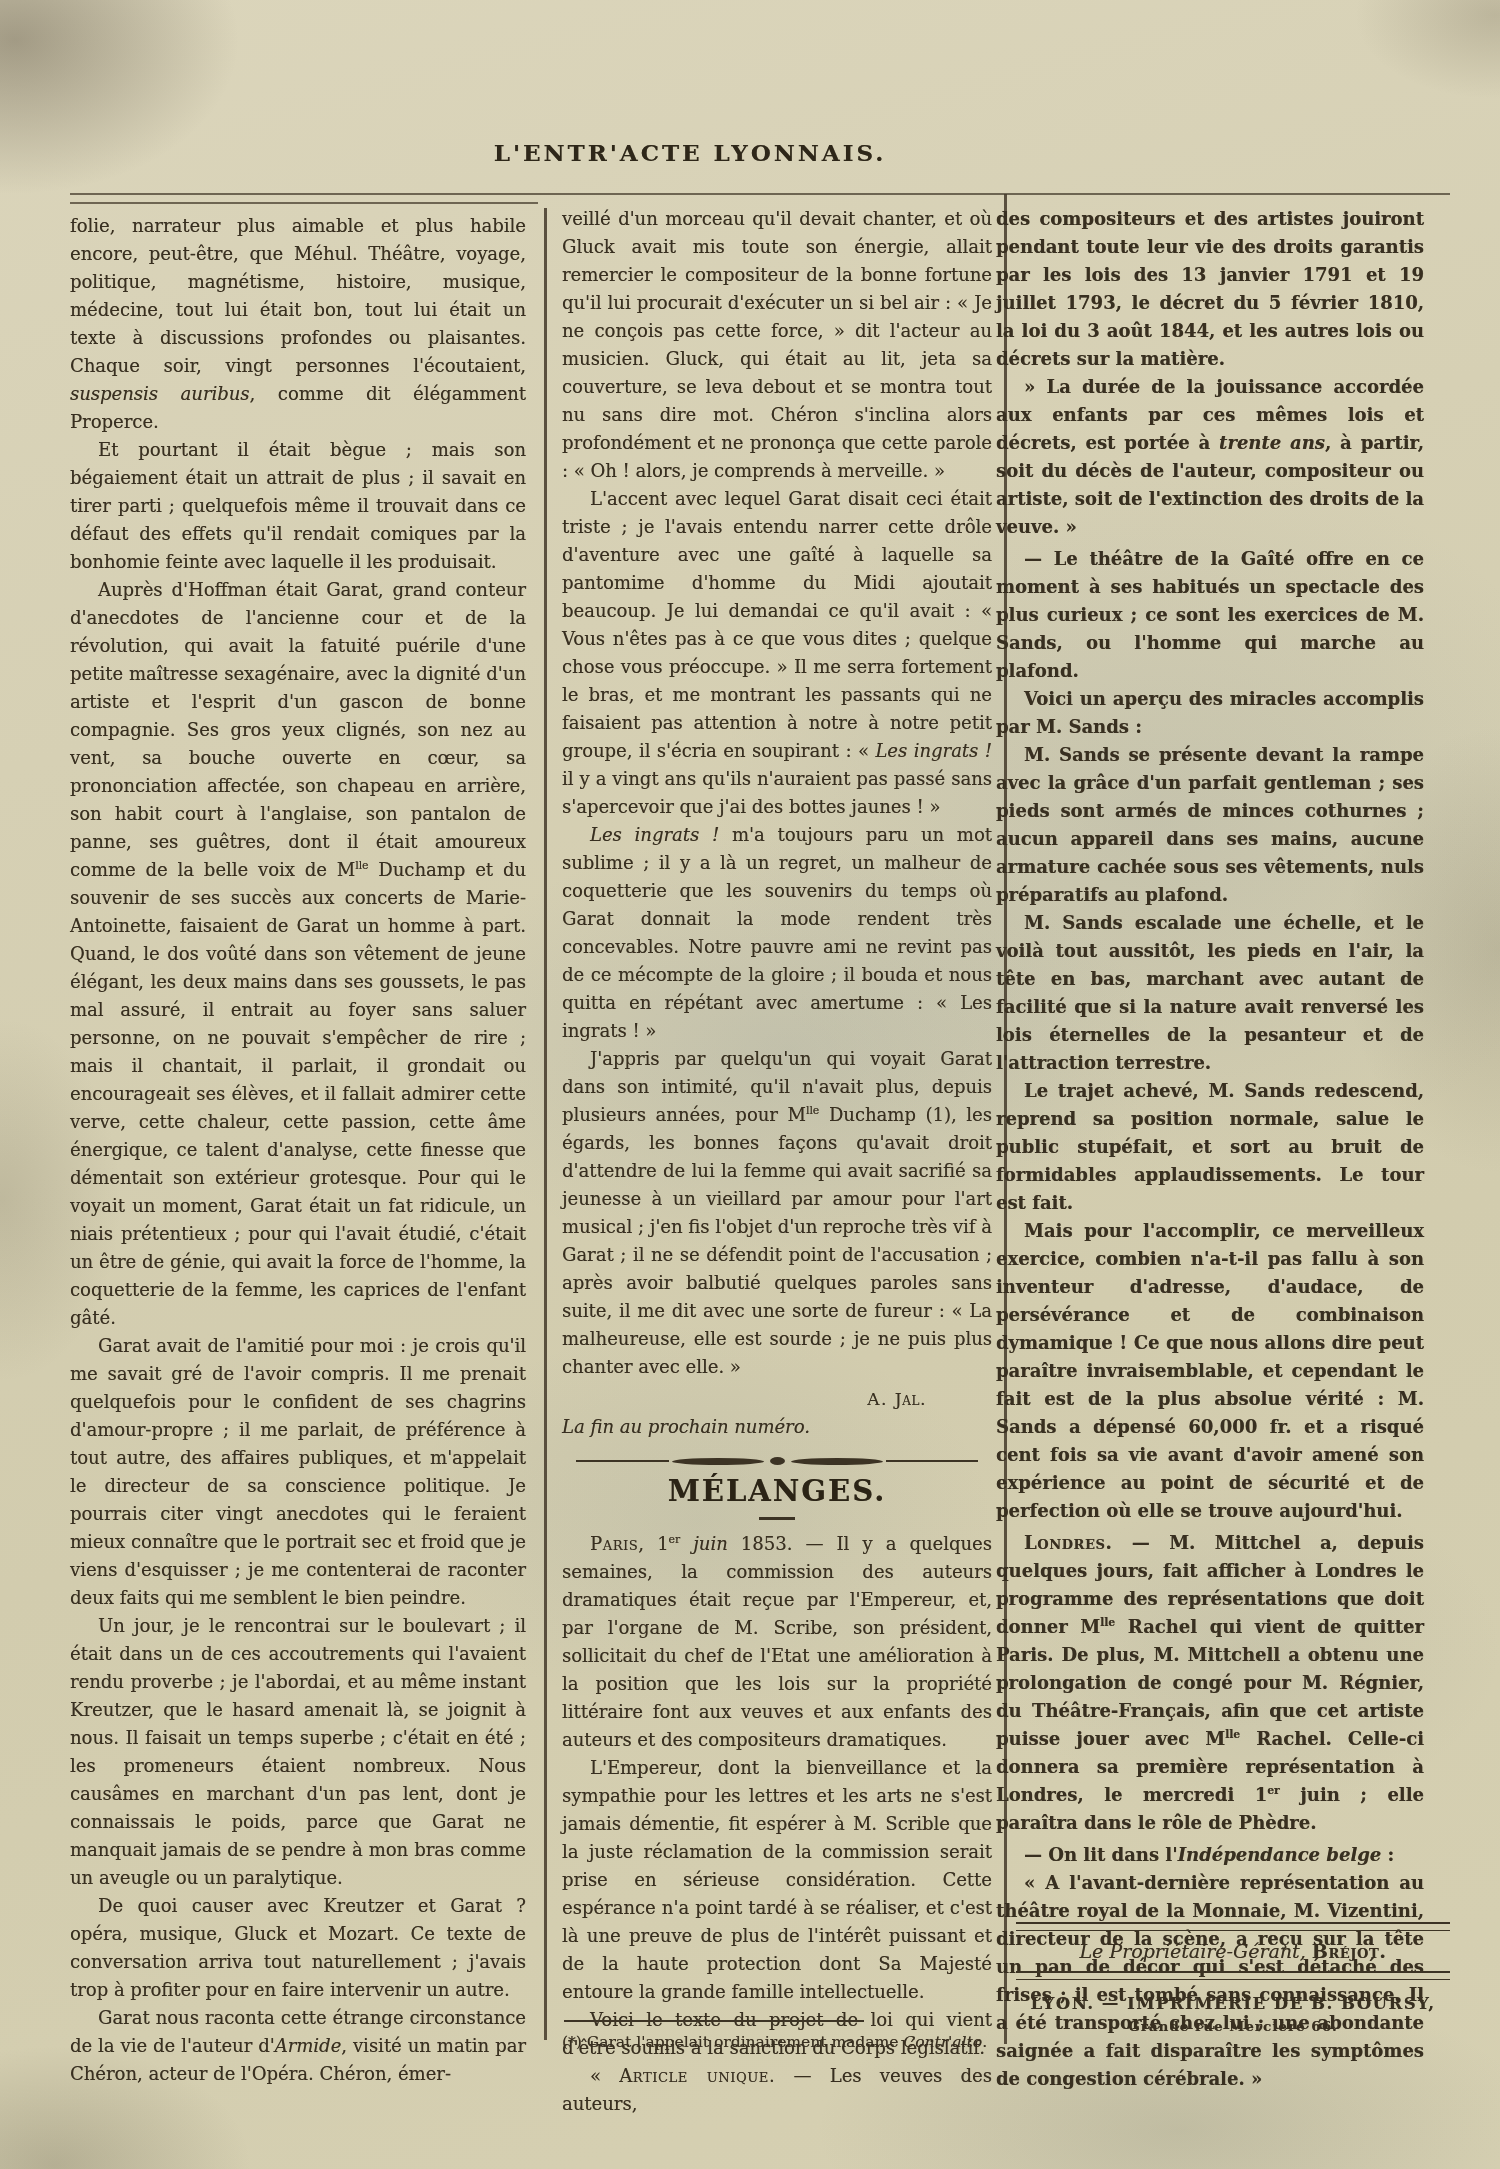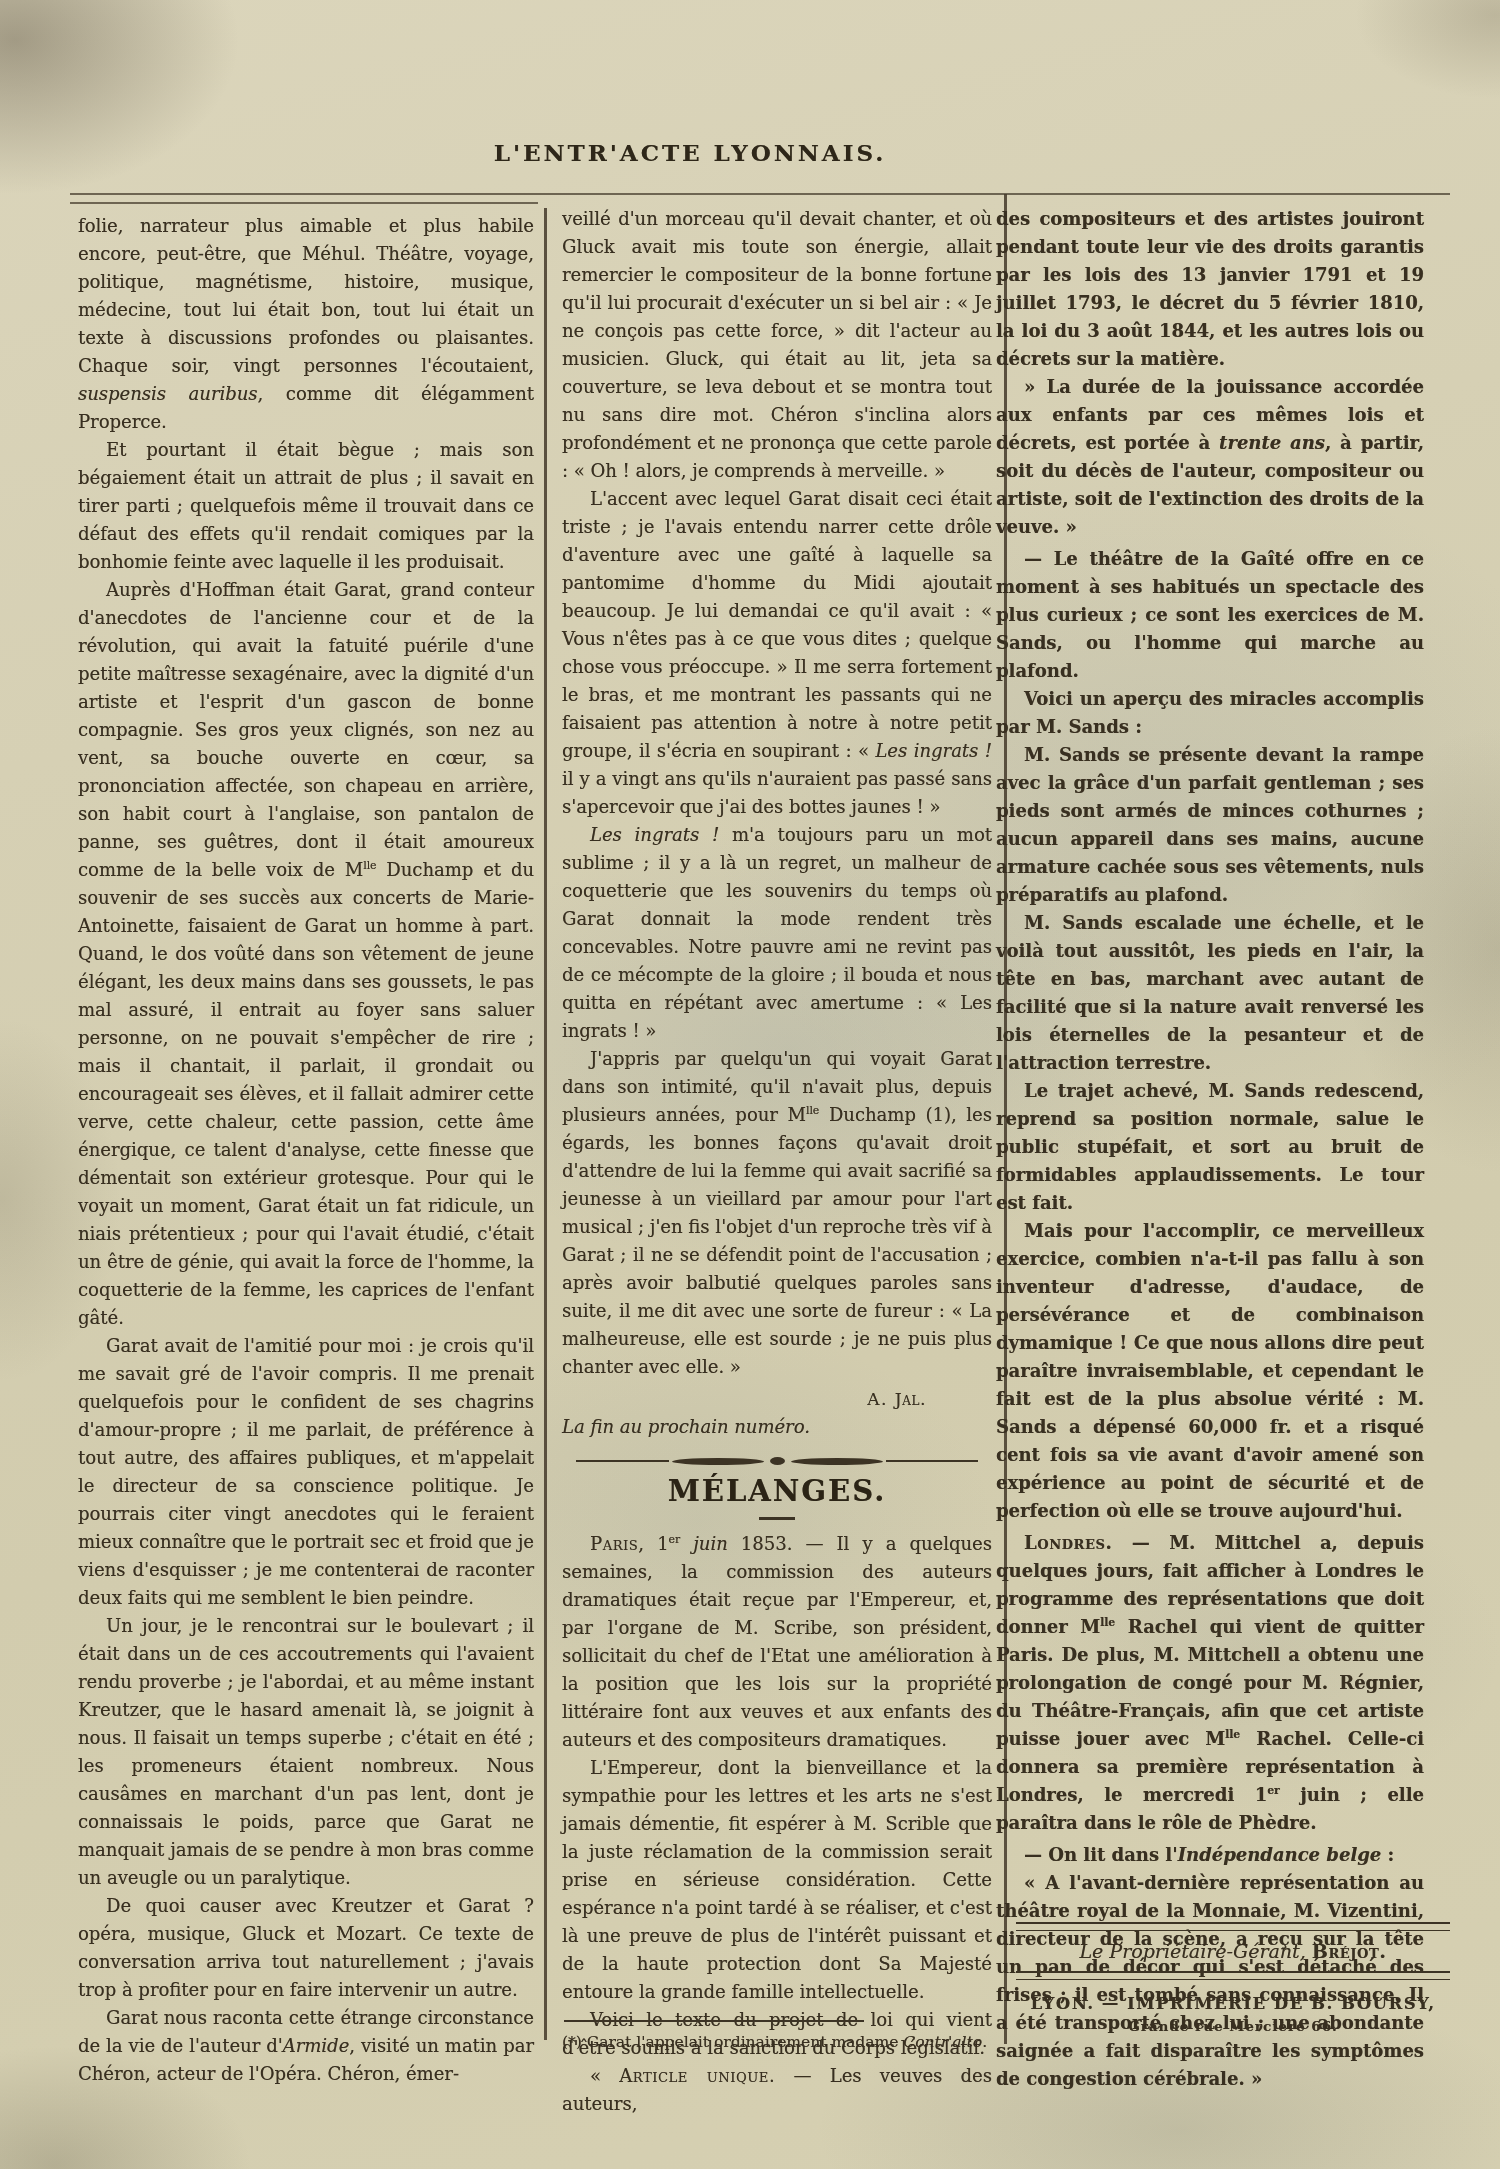--- a/index.html
+++ b/index.html
@@ -22,21 +22,21 @@
       linear-gradient(165deg,#dbd5bb 0%,#d6d0b4 30%,#d2ccae 62%,#d6d0b2 100%);
   }
   .ink{ text-shadow:0.2px 0.3px 0.3px rgba(56,47,32,0.55); }
   .masthead{
     position:absolute;top:139px;left:0;width:1380px;text-align:center;
     font-weight:bold;font-size:23px;letter-spacing:3px;color:#2e2719;
   }
   .rule-h{position:absolute;background:#4a4030;height:2px;opacity:.75;}
   .rule-v{position:absolute;background:#443a2a;width:3px;opacity:.85;}
   .col{position:absolute;font-size:18px;line-height:28px;}
-  .col1{left:78px;top:212px;width:456px;}
+  .col1{left:70px;top:212px;width:456px;}
   .col2{left:562px;top:205px;width:430px;}
   .col3{left:996px;top:205px;width:428px;font-weight:bold;}
   .para{margin:0;text-align:justify;text-indent:28px;}
   .noind{text-indent:0;}
   .center{text-indent:0;}
   .gap{margin-top:4px;}
   .sig{text-align:right;text-indent:0;padding-right:66px;font-size:17px;letter-spacing:1.5px;margin-top:4px;}
   .gerant{text-align:center;text-indent:0;font-size:19px;}
   .fnote{font-size:15.5px;line-height:22px;text-indent:0;text-align:justify;}
   .it{font-style:italic;}

